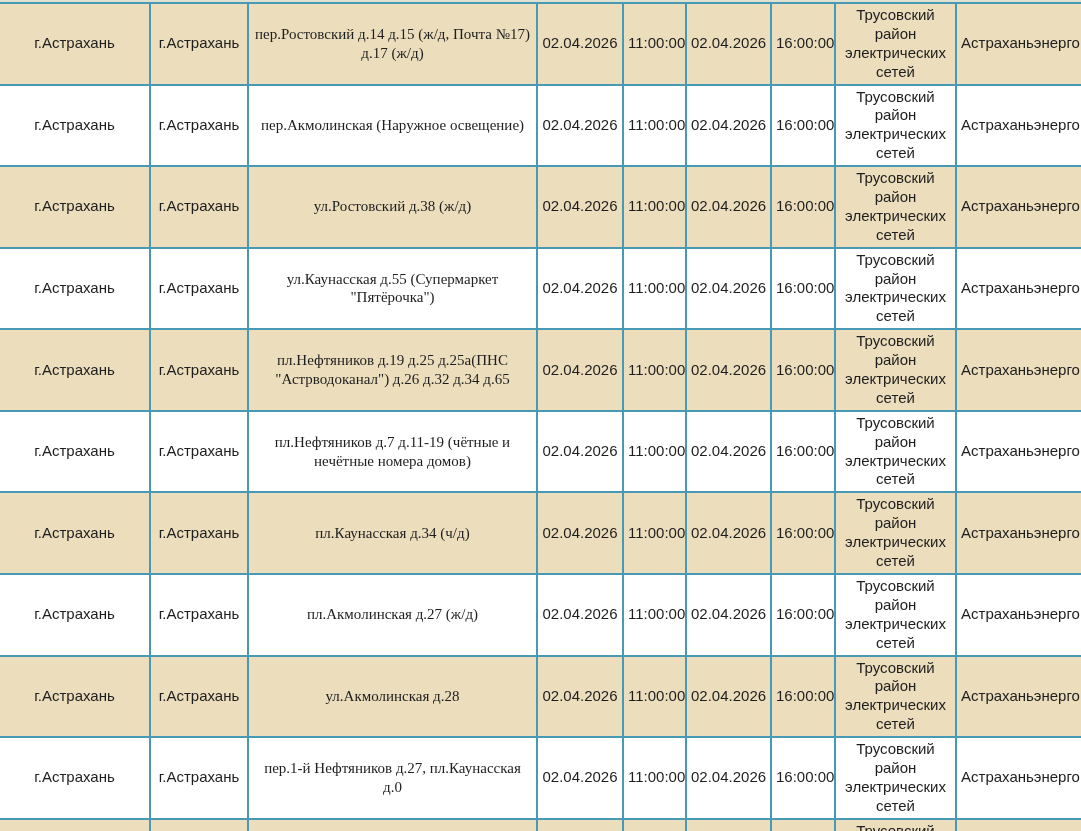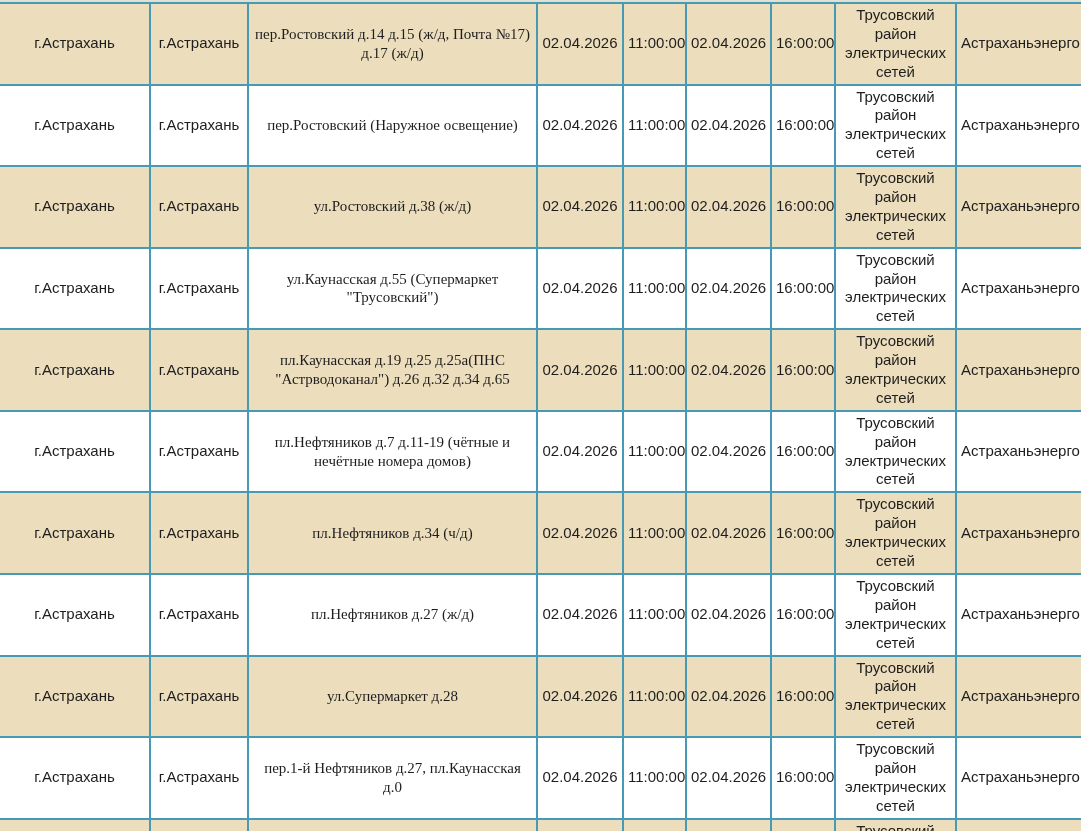--- a/index.html
+++ b/index.html
@@ -60,21 +60,21 @@
         <td class="c-date">02.04.2026</td>
         <td class="c-time">11:00:00</td>
         <td class="c-date">02.04.2026</td>
         <td class="c-time">16:00:00</td>
         <td class="c-district">Трусовский район электрических сетей</td>
         <td class="c-company">Астраханьэнерго</td>
       </tr>
       <tr>
         <td class="c-city">г.Астрахань</td>
         <td class="c-city">г.Астрахань</td>
-        <td class="c-addr">пер.Ростовский (Наружное освещение)</td>
+        <td class="c-addr">пер.Акмолинская (Наружное освещение)</td>
         <td class="c-date">02.04.2026</td>
         <td class="c-time">11:00:00</td>
         <td class="c-date">02.04.2026</td>
         <td class="c-time">16:00:00</td>
         <td class="c-district">Трусовский район электрических сетей</td>
         <td class="c-company">Астраханьэнерго</td>
       </tr>
       <tr>
         <td class="c-city">г.Астрахань</td>
         <td class="c-city">г.Астрахань</td>
@@ -82,32 +82,32 @@
         <td class="c-date">02.04.2026</td>
         <td class="c-time">11:00:00</td>
         <td class="c-date">02.04.2026</td>
         <td class="c-time">16:00:00</td>
         <td class="c-district">Трусовский район электрических сетей</td>
         <td class="c-company">Астраханьэнерго</td>
       </tr>
       <tr>
         <td class="c-city">г.Астрахань</td>
         <td class="c-city">г.Астрахань</td>
-        <td class="c-addr">ул.Каунасская д.55 (Супермаркет "Трусовский")</td>
+        <td class="c-addr">ул.Каунасская д.55 (Супермаркет "Пятёрочка")</td>
         <td class="c-date">02.04.2026</td>
         <td class="c-time">11:00:00</td>
         <td class="c-date">02.04.2026</td>
         <td class="c-time">16:00:00</td>
         <td class="c-district">Трусовский район электрических сетей</td>
         <td class="c-company">Астраханьэнерго</td>
       </tr>
       <tr>
         <td class="c-city">г.Астрахань</td>
         <td class="c-city">г.Астрахань</td>
-        <td class="c-addr">пл.Каунасская д.19 д.25 д.25а(ПНС "Астрводоканал") д.26 д.32 д.34 д.65</td>
+        <td class="c-addr">пл.Нефтяников д.19 д.25 д.25а(ПНС "Астрводоканал") д.26 д.32 д.34 д.65</td>
         <td class="c-date">02.04.2026</td>
         <td class="c-time">11:00:00</td>
         <td class="c-date">02.04.2026</td>
         <td class="c-time">16:00:00</td>
         <td class="c-district">Трусовский район электрических сетей</td>
         <td class="c-company">Астраханьэнерго</td>
       </tr>
       <tr>
         <td class="c-city">г.Астрахань</td>
         <td class="c-city">г.Астрахань</td>
@@ -115,43 +115,43 @@
         <td class="c-date">02.04.2026</td>
         <td class="c-time">11:00:00</td>
         <td class="c-date">02.04.2026</td>
         <td class="c-time">16:00:00</td>
         <td class="c-district">Трусовский район электрических сетей</td>
         <td class="c-company">Астраханьэнерго</td>
       </tr>
       <tr>
         <td class="c-city">г.Астрахань</td>
         <td class="c-city">г.Астрахань</td>
-        <td class="c-addr">пл.Нефтяников д.34 (ч/д)</td>
+        <td class="c-addr">пл.Каунасская д.34 (ч/д)</td>
         <td class="c-date">02.04.2026</td>
         <td class="c-time">11:00:00</td>
         <td class="c-date">02.04.2026</td>
         <td class="c-time">16:00:00</td>
         <td class="c-district">Трусовский район электрических сетей</td>
         <td class="c-company">Астраханьэнерго</td>
       </tr>
       <tr>
         <td class="c-city">г.Астрахань</td>
         <td class="c-city">г.Астрахань</td>
-        <td class="c-addr">пл.Нефтяников д.27 (ж/д)</td>
+        <td class="c-addr">пл.Акмолинская д.27 (ж/д)</td>
         <td class="c-date">02.04.2026</td>
         <td class="c-time">11:00:00</td>
         <td class="c-date">02.04.2026</td>
         <td class="c-time">16:00:00</td>
         <td class="c-district">Трусовский район электрических сетей</td>
         <td class="c-company">Астраханьэнерго</td>
       </tr>
       <tr>
         <td class="c-city">г.Астрахань</td>
         <td class="c-city">г.Астрахань</td>
-        <td class="c-addr">ул.Супермаркет д.28</td>
+        <td class="c-addr">ул.Акмолинская д.28</td>
         <td class="c-date">02.04.2026</td>
         <td class="c-time">11:00:00</td>
         <td class="c-date">02.04.2026</td>
         <td class="c-time">16:00:00</td>
         <td class="c-district">Трусовский район электрических сетей</td>
         <td class="c-company">Астраханьэнерго</td>
       </tr>
       <tr>
         <td class="c-city">г.Астрахань</td>
         <td class="c-city">г.Астрахань</td>

